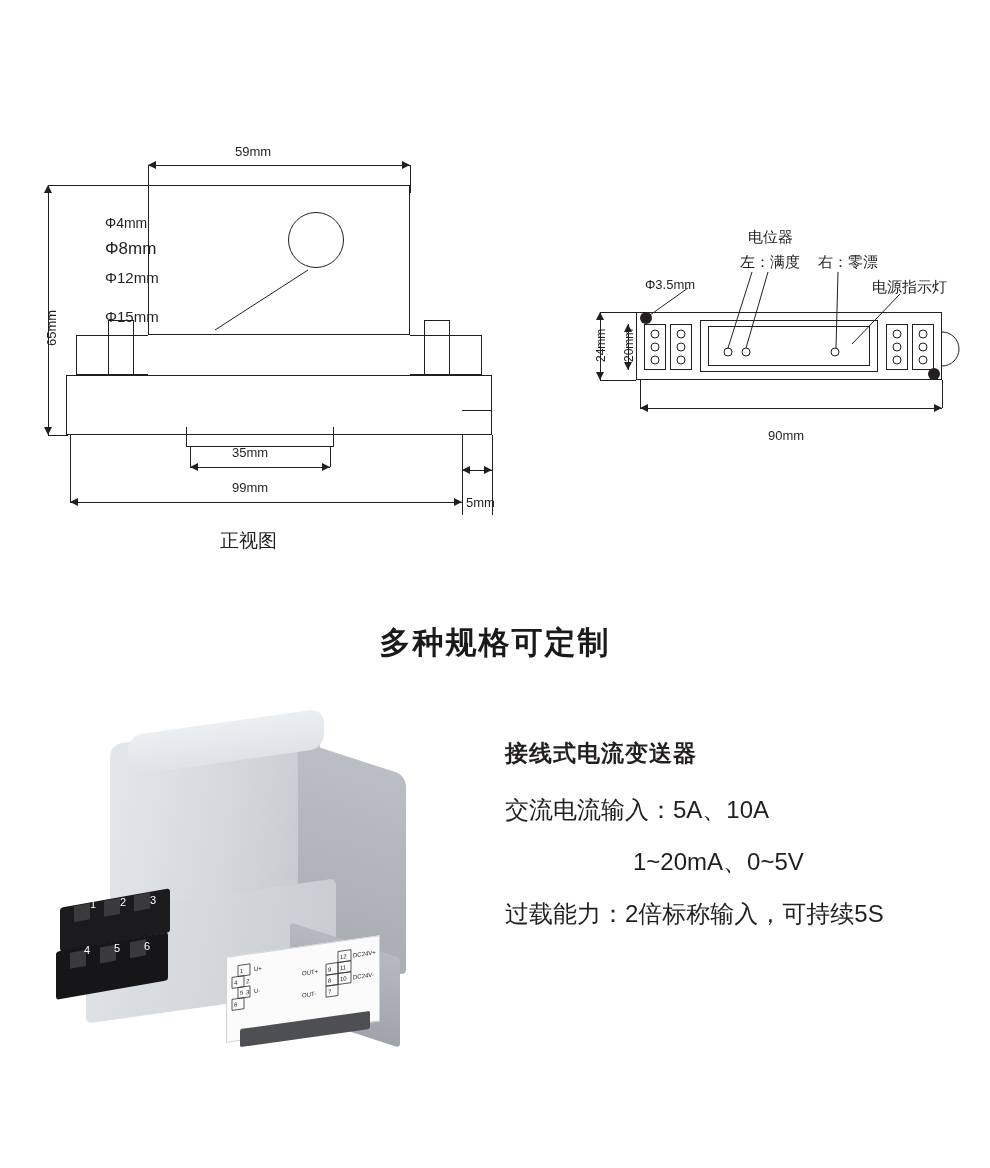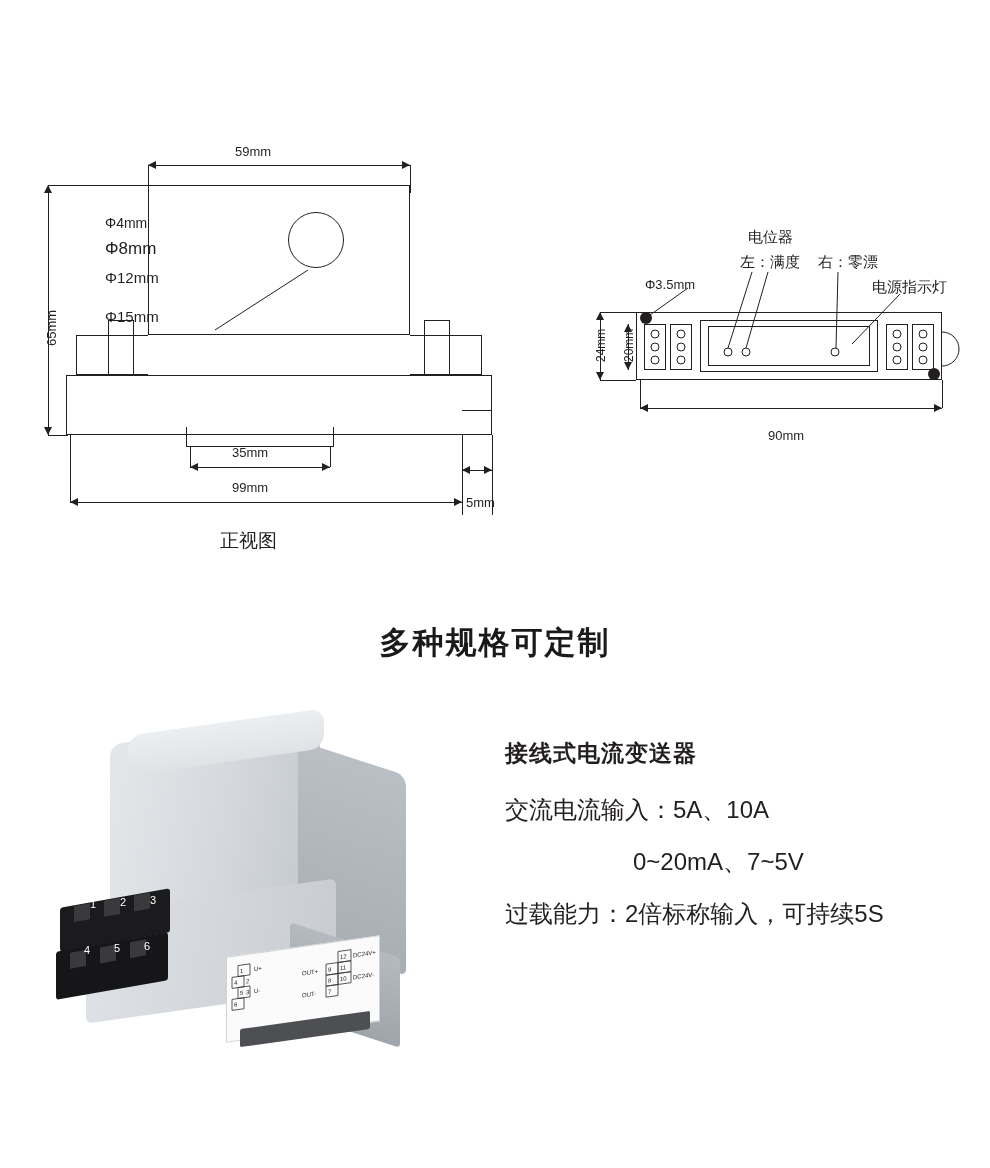--- a/index.html
+++ b/index.html
@@ -370,17 +370,17 @@
       </g>
     </svg>
 
     <div style="position:absolute; left:200px; top:320px; width:130px; height:18px;
                 background:#4d4f52; border-radius:2px; transform:skewY(-8deg);"></div>
   </div>
 
   <div id="spec-block">
     <div id="spec-title">接线式电流变送器</div>
     <div class="spec-line">交流电流输入：5A、10A</div>
-    <div class="spec-line indent">0~20mA、7~5V</div>
+    <div class="spec-line indent">1~20mA、0~5V</div>
     <div class="spec-line">过载能力：2倍标称输入，可持续5S</div>
   </div>
 
 </div>
 
 </body></html>

